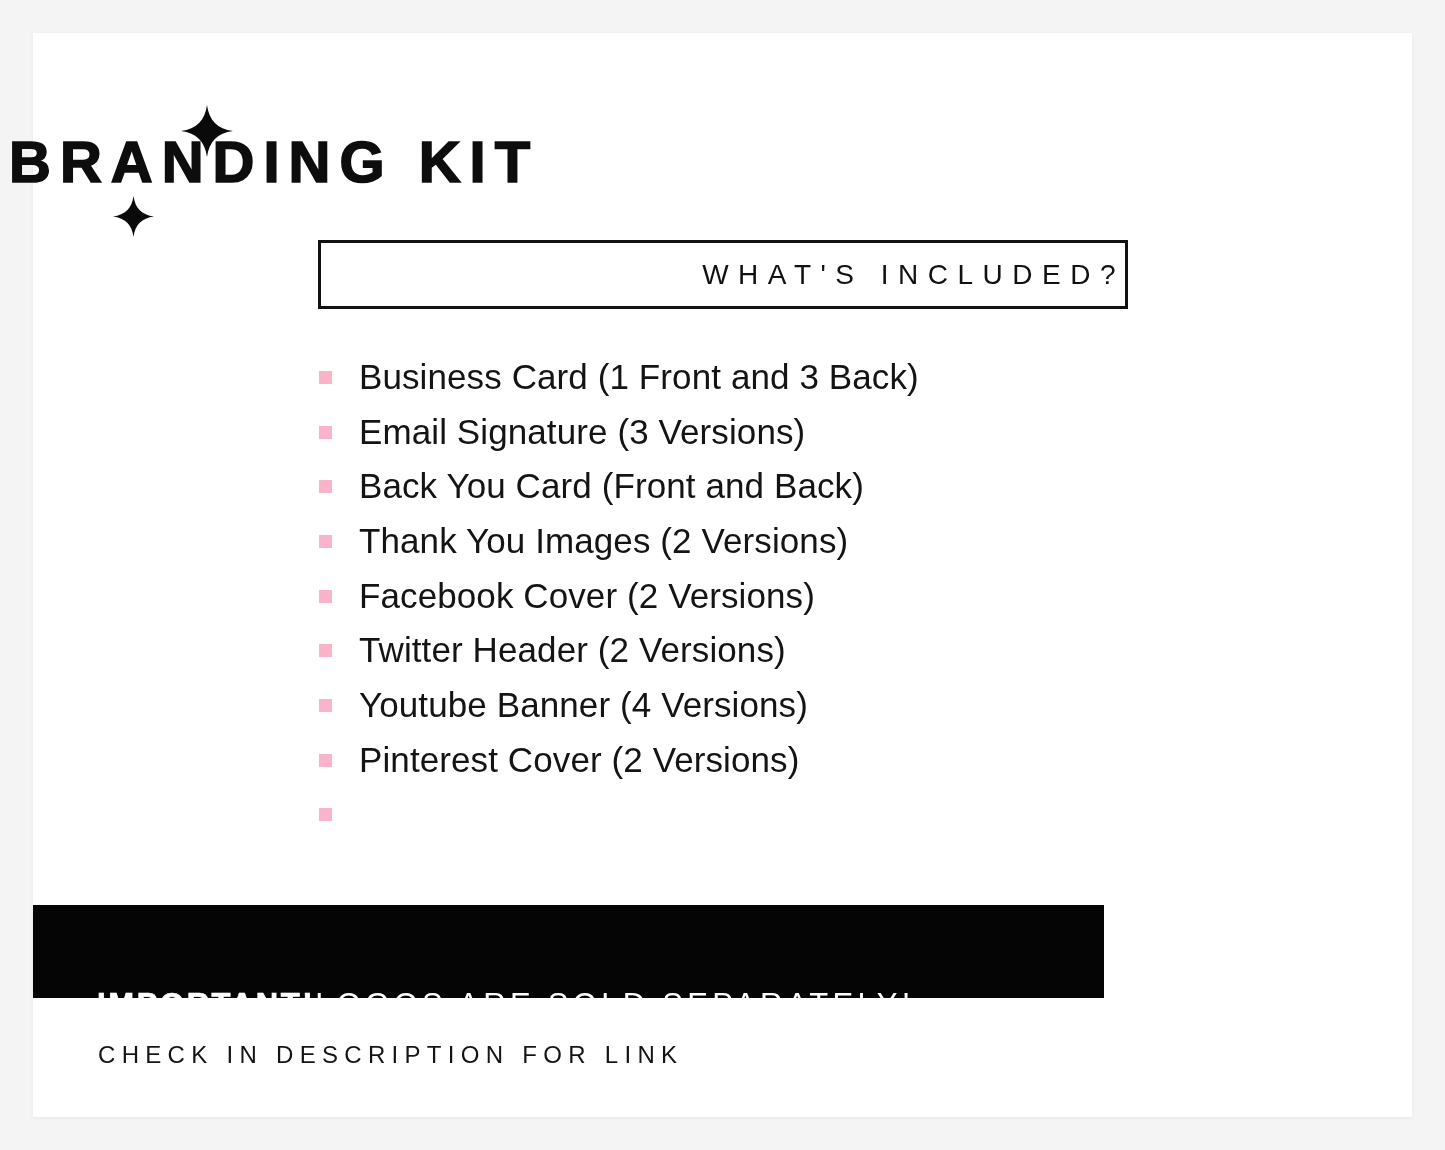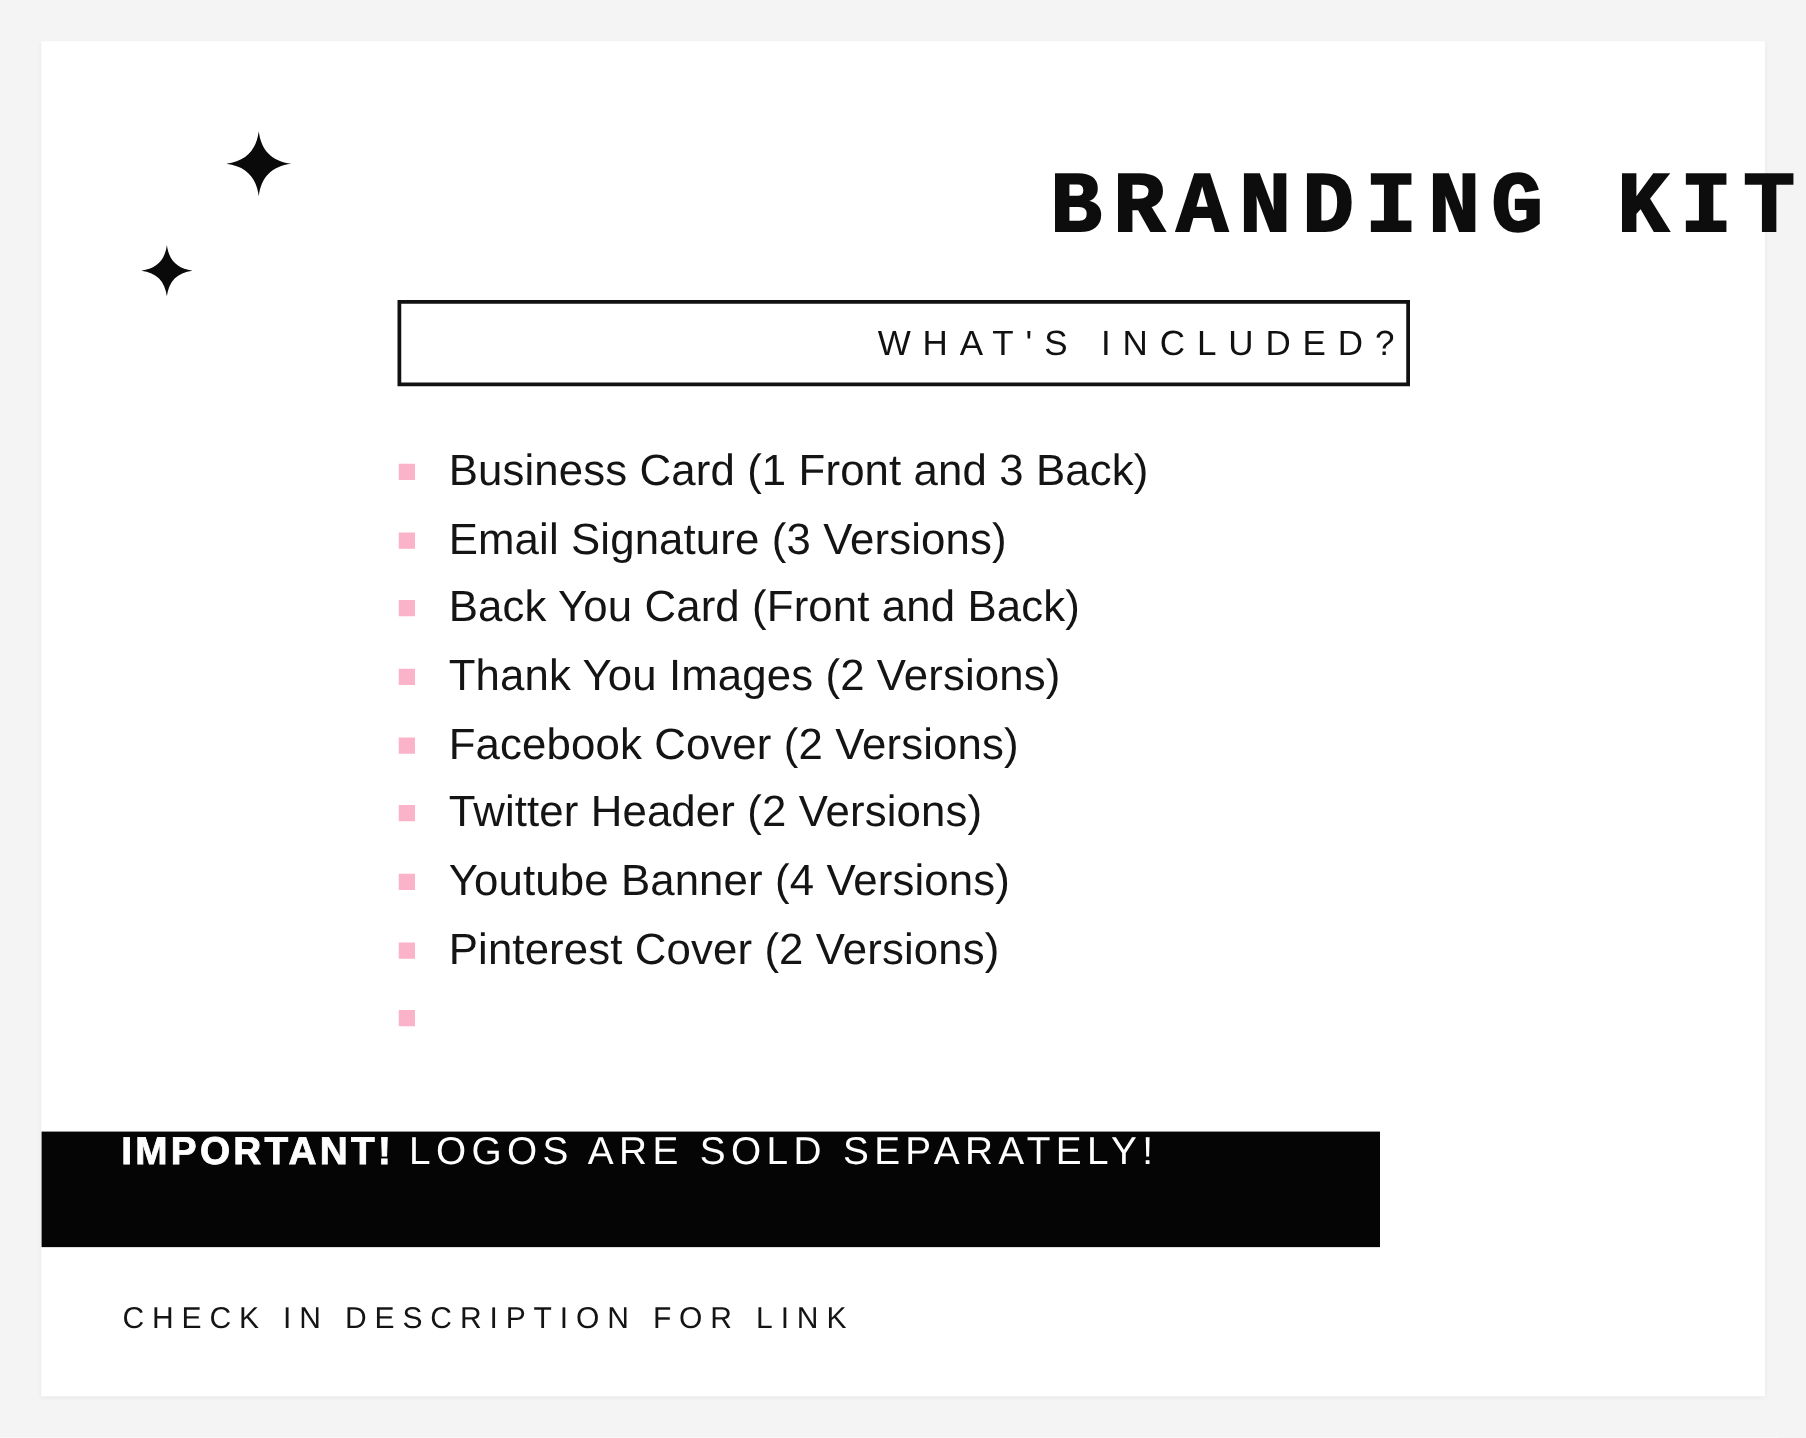--- a/index.html
+++ b/index.html
@@ -40,23 +40,23 @@
   }
   .sparkle-large { left: 181px; top: 105px; width: 52px; height: 52px; }
   .sparkle-small { left: 113px; top: 196px; width: 41px; height: 41px; }
 
   
   .title {
     position: absolute;
     left: 0;
     top: 133px;
     width: 1445px;
-    text-align: right;
-    font-family: Liberation Mono, monospace;
-    font-size: 69px;
+    text-align: left;
+    font-family: Liberation Sans, sans-serif;
+    font-size: 58px;
     font-weight: 700;
     letter-spacing: 9px;
     color: #0d0d0d;
     line-height: 1;
     text-indent: 9px;
     -webkit-text-stroke: 1.6px #0d0d0d;
   }
 
   
   .subtitle-box {
@@ -122,36 +122,35 @@
     background: #050505;
     -webkit-clip-path: polygon(0 0, 100% 0, 100% 100%, 96.6% 100%, 93.2% 50%, 96.6% 0, 100% 0, 100% 100%, 0 100%);
     clip-path: polygon(0 0, 1071px 0, 1071px 93px, 1035px 46.5px, 1071px 0, 1071px 93px, 0 93px);
   }
   .banner-text {
     position: absolute;
     left: 97px;
     top: 905px;
     height: 115px;
     display: flex;
-    align-items: flex-start;
+    align-items: flex-end;
     color: #ffffff;
     line-height: 1;
     font-family: "Liberation Sans", sans-serif;
   }
   .banner-strong {
     font-size: 31px;
     font-weight: 700;
     letter-spacing: 2.6px;
     -webkit-text-stroke: 0.7px #ffffff;
   }
   .banner-rest {
     font-size: 31px;
     font-weight: 400;
     letter-spacing: 4.3px;
-    margin-left: 12px;
   }
 
   
   .canva-block {
     position: absolute;
     left: 1160px;
     top: 920px;
     width: 200px;
     text-align: center;
   }

